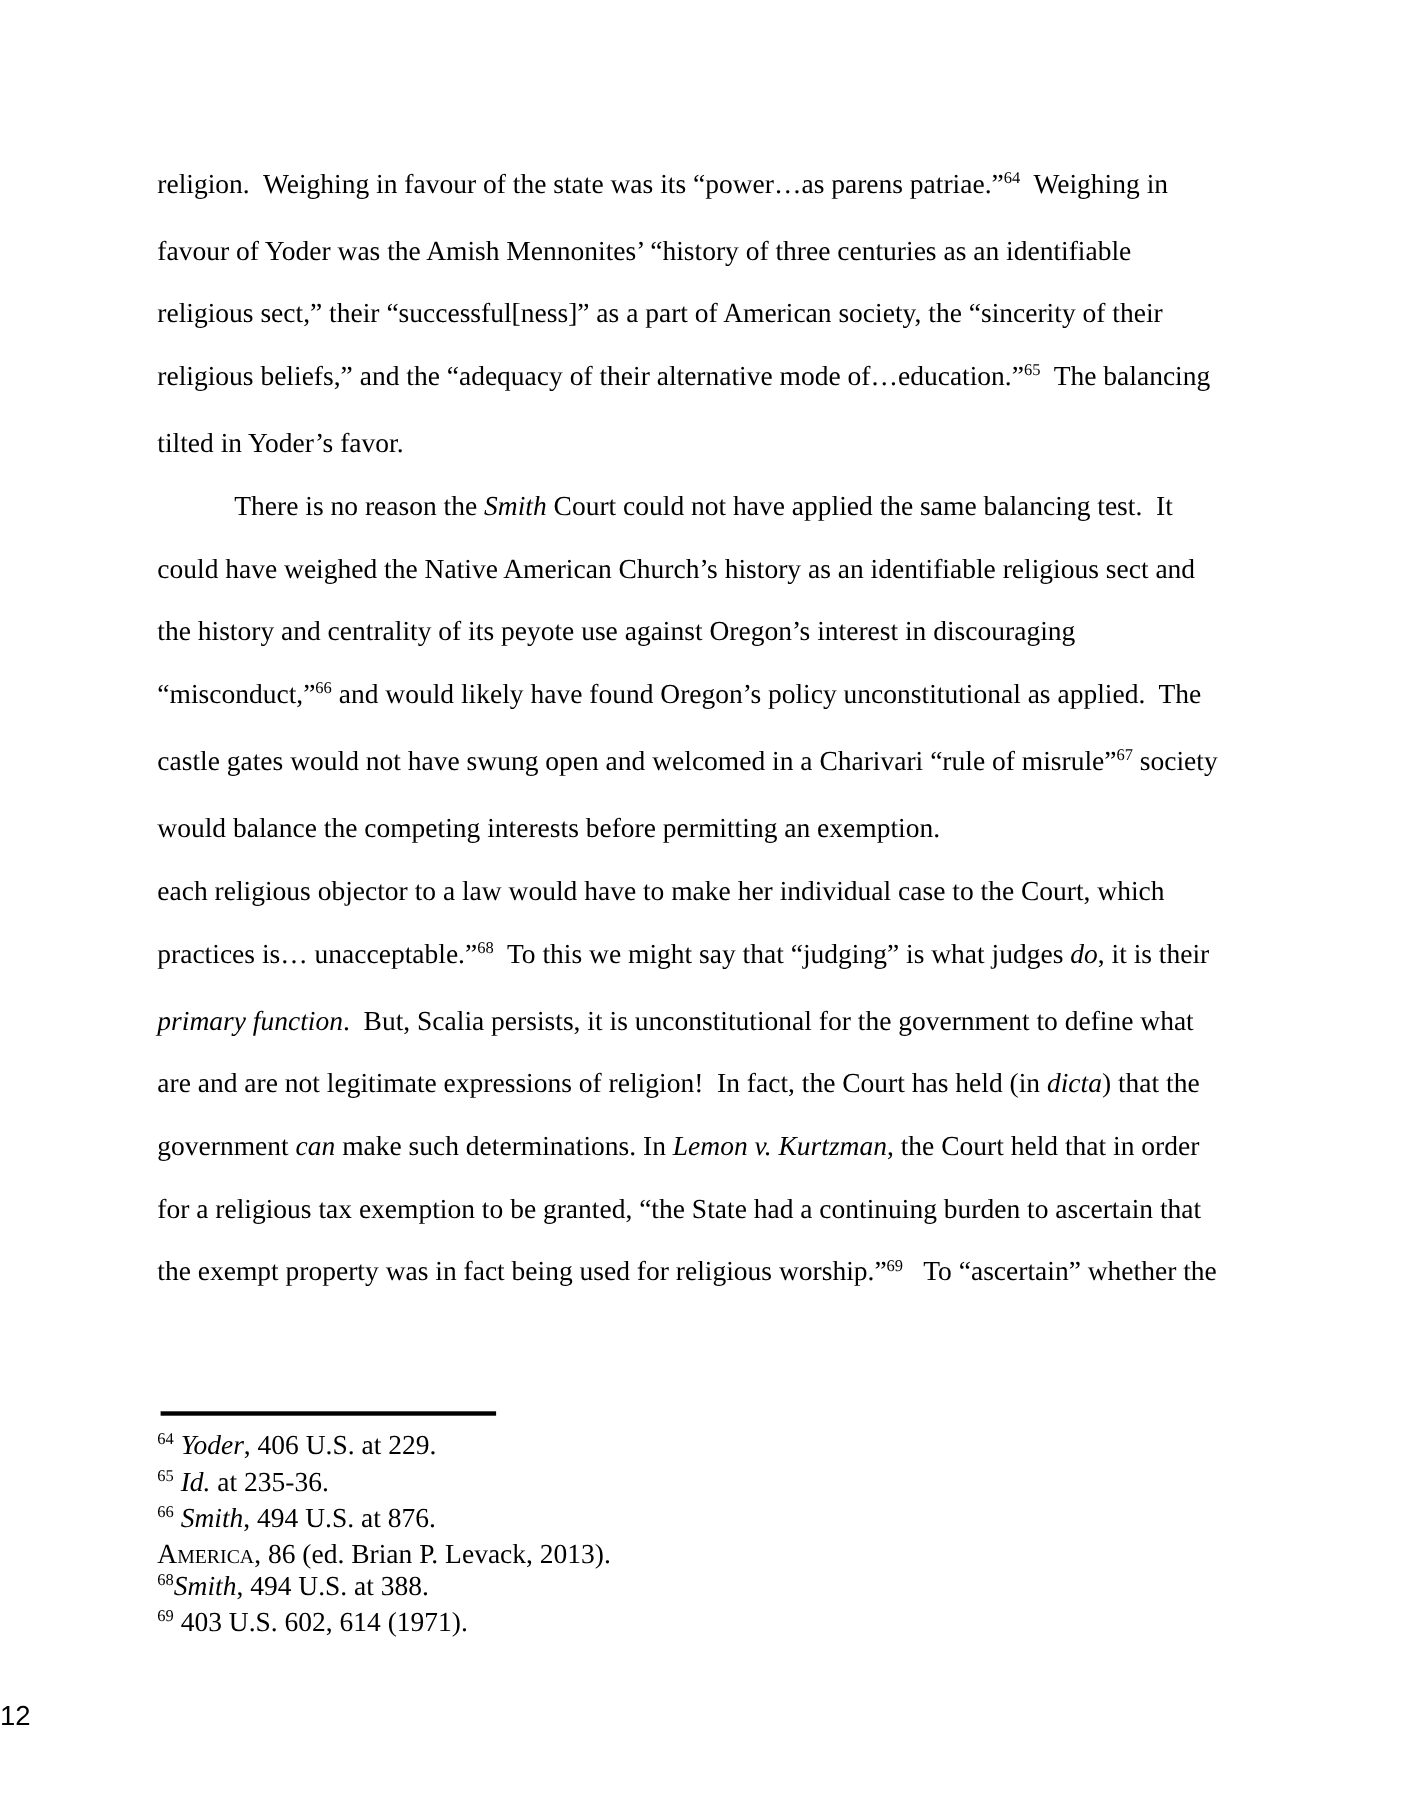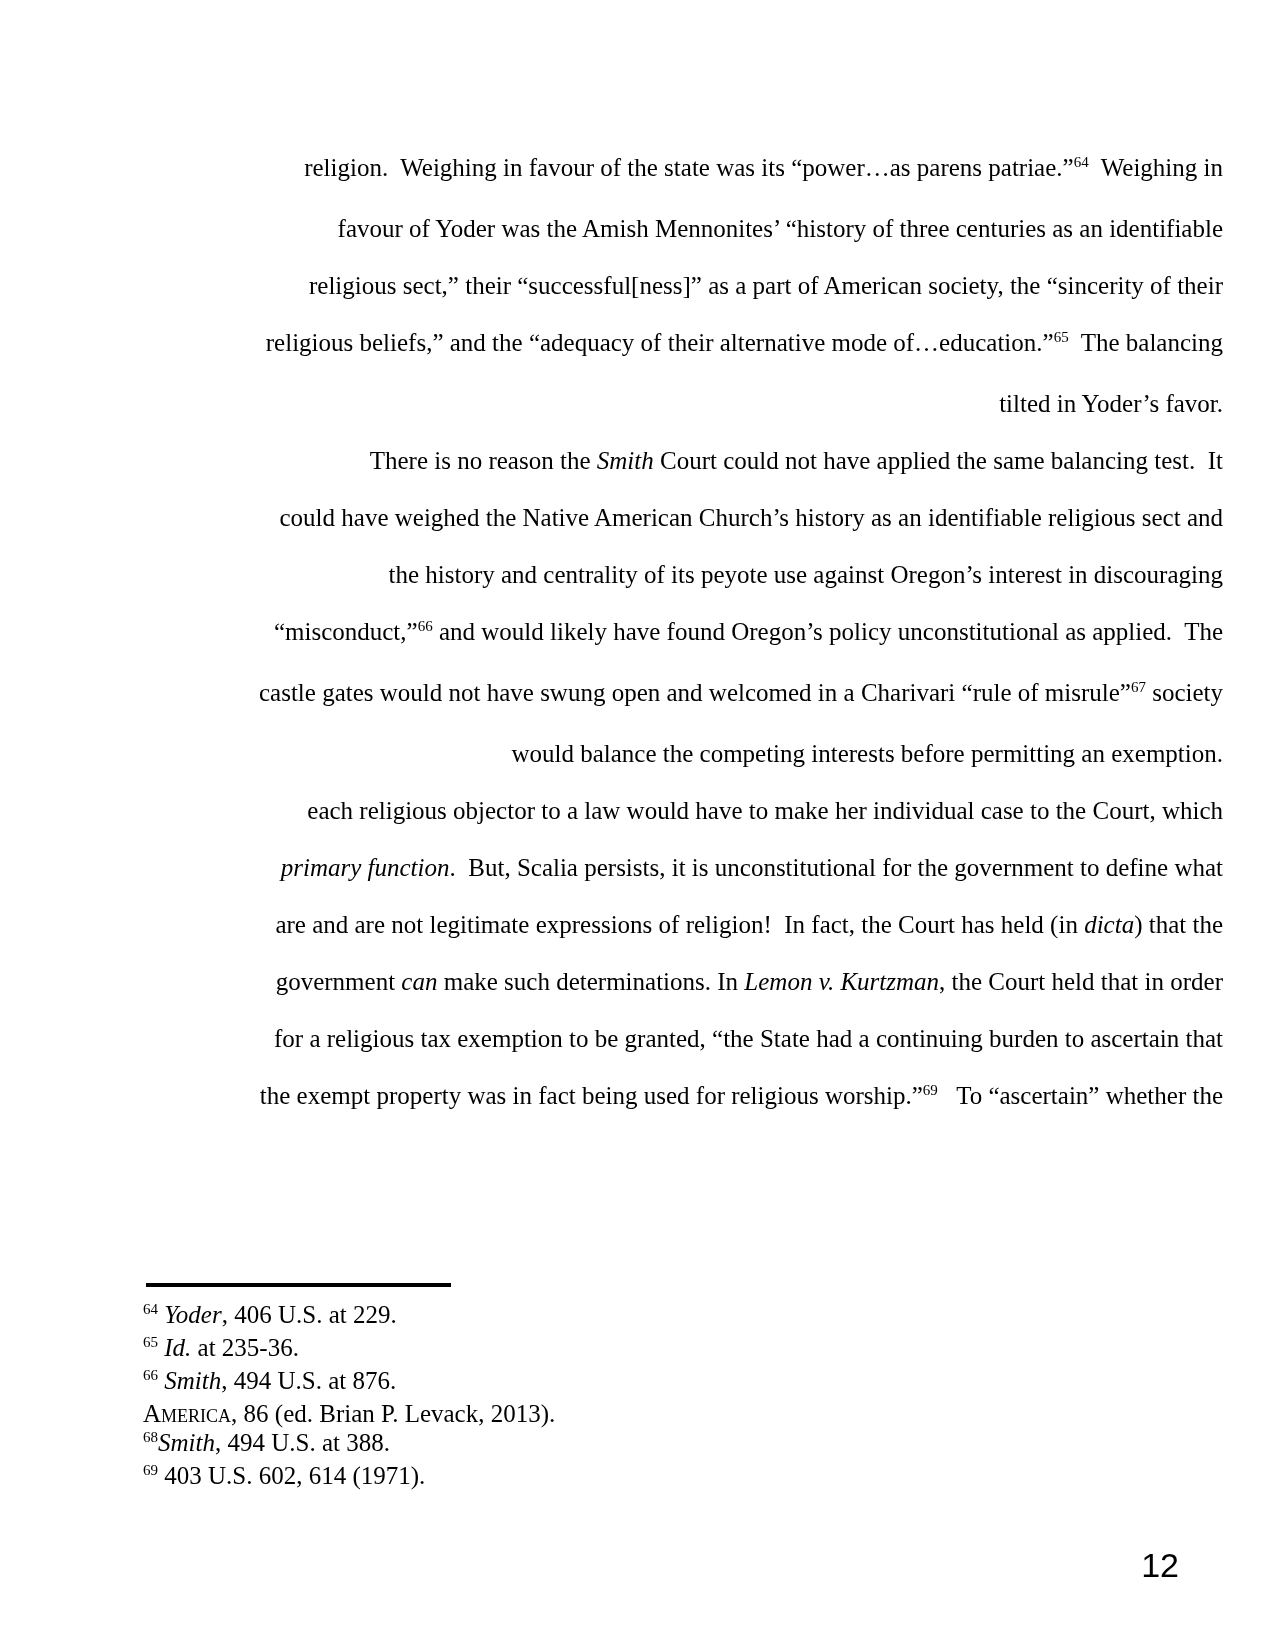--- a/index.html
+++ b/index.html
@@ -16,21 +16,20 @@
     color: #000000;
     overflow: hidden;
   }
   .body-text {
     position: absolute;
     left: 143px;
     top: 139px;
     width: 1080px;
     font-size: 25px;
     line-height: 57px;
-    text-align: right;
   }
   .line {
     white-space: pre;
   }
   .line.indent {
     padding-left: 70px;
   }
   .footnote-sep {
     position: absolute;
     left: 146px;
@@ -59,23 +58,23 @@
   .sup {
     font-size: 15px;
     position: relative;
     top: -9px;
   }
   .page-number {
     position: absolute;
     left: 0;
     top: 1546px;
     width: 1179px;
-    text-align: right;
+    text-align: left;
     font-family: "Liberation Sans", "DejaVu Sans", sans-serif;
-    font-size: 34px;
+    font-size: 25px;
   }
 </style>
 </head>
 <body>
 
 <div class="page">
   <div class="body-text">
       <div>
         <div class="line"><span>religion.  Weighing in favour of the state was its “power…as parens patriae.”</span><span class="sup">64</span><span>  Weighing in</span></div>
         <div class="line"><span>favour of Yoder was the Amish Mennonites’ “history of three centuries as an identifiable</span></div>
@@ -86,20 +85,21 @@
       <div>
         <div class="line indent"><span>There is no reason the </span><span class="it">Smith</span><span> Court could not have applied the same balancing test.  It</span></div>
         <div class="line"><span>could have weighed the Native American Church’s history as an identifiable religious sect and</span></div>
         <div class="line"><span>the history and centrality of its peyote use against Oregon’s interest in discouraging</span></div>
         <div class="line"><span>“misconduct,”</span><span class="sup">66</span><span> and would likely have found Oregon’s policy unconstitutional as applied.  The</span></div>
         <div class="line"><span>castle gates would not have swung open and welcomed in a Charivari “rule of misrule”</span><span class="sup">67</span><span> society</span></div>
         <div class="line"><span>would balance the competing interests before permitting an exemption.</span></div>
         <div class="line"><span>each religious objector to a law would have to make her individual case to the Court, which</span></div>
       </div>
       <div>
+        <div class="line"><span>practices is… unacceptable.”</span><span class="sup">68</span><span>  To this we might say that “judging” is what judges </span><span class="it">do</span><span>, it is their</span></div>
         <div class="line"><span class="it">primary function</span><span>.  But, Scalia persists, it is unconstitutional for the government to define what</span></div>
         <div class="line"><span>are and are not legitimate expressions of religion!  In fact, the Court has held (in </span><span class="it">dicta</span><span>) that the</span></div>
         <div class="line"><span>government </span><span class="it">can</span><span> make such determinations. In </span><span class="it">Lemon v. Kurtzman</span><span>, the Court held that in order</span></div>
         <div class="line"><span>for a religious tax exemption to be granted, “the State had a continuing burden to ascertain that</span></div>
         <div class="line"><span>the exempt property was in fact being used for religious worship.”</span><span class="sup">69</span><span>   To “ascertain” whether the</span></div>
       </div>
     </div>
   <div class="footnote-sep"></div>
   <div class="footnotes">
       <div>

